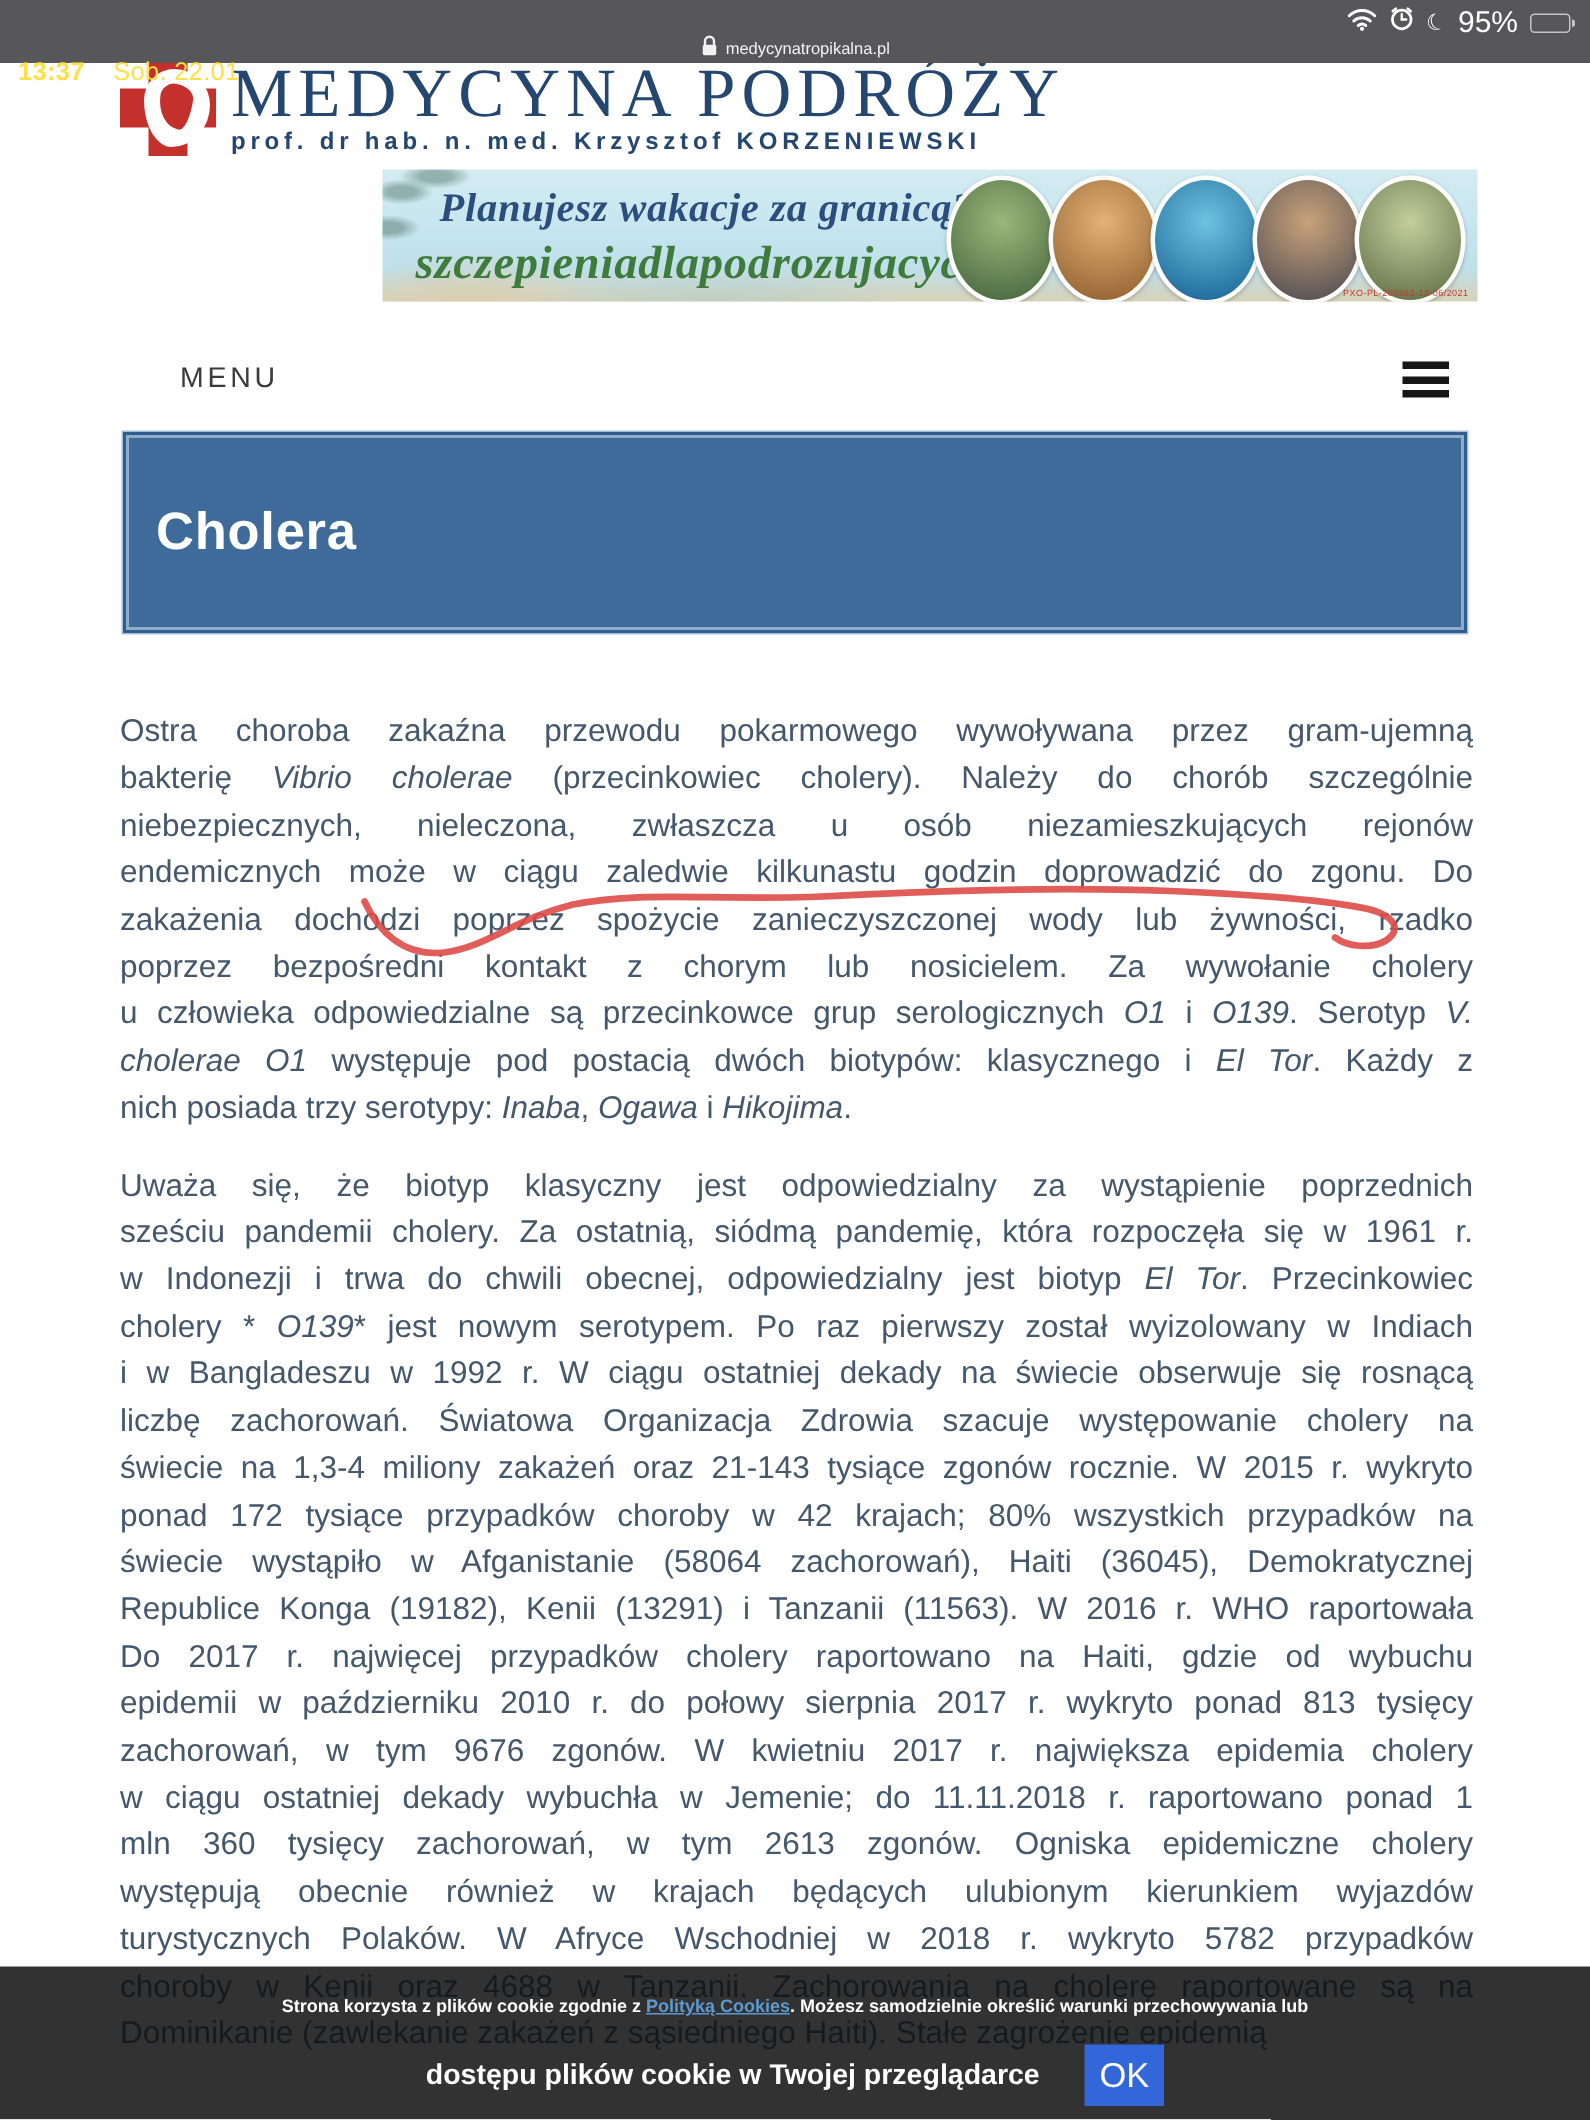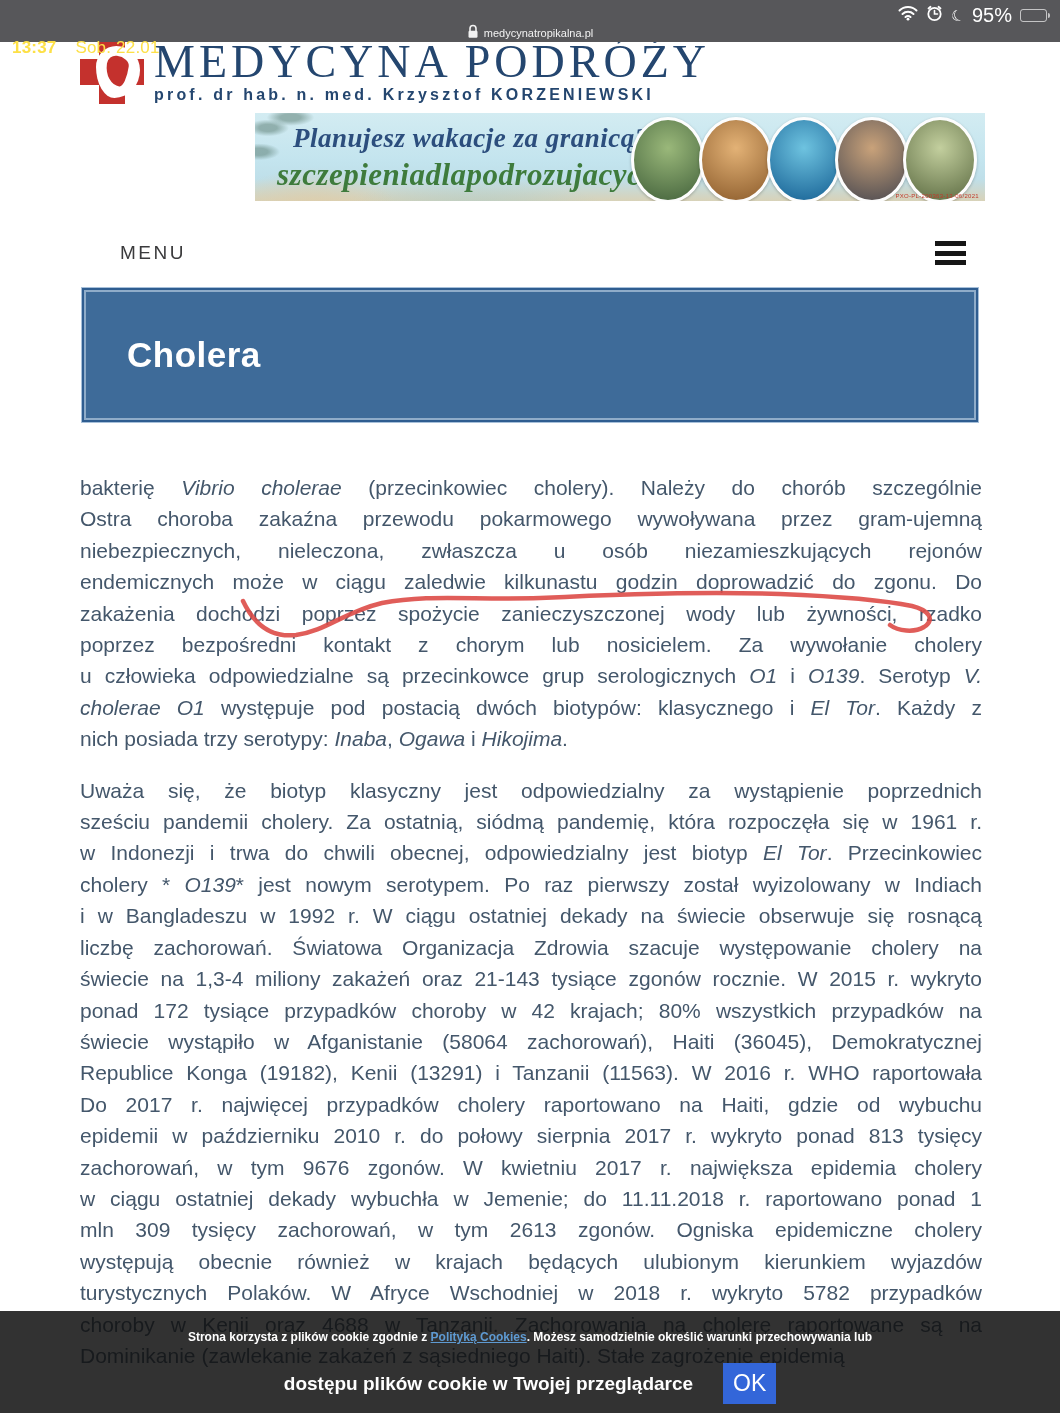--- a/index.html
+++ b/index.html
@@ -112,21 +112,21 @@
   .hamburger .hbar { height:5px; background:#161616; margin-bottom:4.5px; }
 
   
   .title-box {
     position:absolute; left:82px; top:288px; width:896px; height:134px;
     background:#3e6b99; border:2px solid #2f5d90; outline:1px solid #a7c0da;
     box-shadow:inset 0 0 0 2px rgba(210,225,240,.55);
     display:flex; align-items:center;
   }
   .title-box h1 {
-    color:#fff; font-size:35px; font-weight:700; padding-left:43px; letter-spacing:.5px;
+    color:#fff; font-size:35px; font-weight:700; padding-left:20px; letter-spacing:.5px;
   }
 
   
   .article-body { position:absolute; left:80px; top:472px; width:902px; color:#44576b; }
   .para { margin-bottom:20px; }
   .tline {
     font-size:21px; line-height:31.4px; text-align:justify; text-align-last:justify;
     white-space:normal;
   }
   .tline.last { text-align-last:left; }
@@ -228,22 +228,22 @@
       <div class="hbar"></div>
       <div class="hbar"></div>
   </div>
 
   <div class="title-box">
     <h1>Cholera</h1>
   </div>
 
   <div class="article-body">
       <div class="para">
+        <div class="tline"><span>Ostra choroba zakaźna przewodu pokarmowego wywoływana przez gram-ujemną</span></div>
         <div class="tline"><span>bakterię </span><em>Vibrio cholerae</em><span> (przecinkowiec cholery). Należy do chorób szczególnie</span></div>
-        <div class="tline"><span>Ostra choroba zakaźna przewodu pokarmowego wywoływana przez gram-ujemną</span></div>
         <div class="tline"><span>niebezpiecznych, nieleczona, zwłaszcza u osób niezamieszkujących rejonów</span></div>
         <div class="tline"><span>endemicznych może w ciągu zaledwie kilkunastu godzin doprowadzić do zgonu. Do</span></div>
         <div class="tline"><span>zakażenia dochodzi poprzez spożycie zanieczyszczonej wody lub żywności, rzadko</span></div>
         <div class="tline"><span>poprzez bezpośredni kontakt z chorym lub nosicielem. Za wywołanie cholery</span></div>
         <div class="tline"><span>u człowieka odpowiedzialne są przecinkowce grup serologicznych </span><em>O1</em><span> i </span><em>O139</em><span>. Serotyp </span><em>V.</em><span></span></div>
         <div class="tline"><span></span><em>cholerae O1</em><span> występuje pod postacią dwóch biotypów: klasycznego i </span><em>El Tor</em><span>. Każdy z</span></div>
         <div class="tline last"><span>nich posiada trzy serotypy: </span><em>Inaba</em><span>, </span><em>Ogawa</em><span> i </span><em>Hikojima</em><span>.</span></div>
       </div>
       <div class="para">
         <div class="tline"><span>Uważa się, że biotyp klasyczny jest odpowiedzialny za wystąpienie poprzednich</span></div>
@@ -253,21 +253,21 @@
         <div class="tline"><span>i w Bangladeszu w 1992 r. W ciągu ostatniej dekady na świecie obserwuje się rosnącą</span></div>
         <div class="tline"><span>liczbę zachorowań. Światowa Organizacja Zdrowia szacuje występowanie cholery na</span></div>
         <div class="tline"><span>świecie na 1,3-4 miliony zakażeń oraz 21-143 tysiące zgonów rocznie. W 2015 r. wykryto</span></div>
         <div class="tline"><span>ponad 172 tysiące przypadków choroby w 42 krajach; 80% wszystkich przypadków na</span></div>
         <div class="tline"><span>świecie wystąpiło w Afganistanie (58064 zachorowań), Haiti (36045), Demokratycznej</span></div>
         <div class="tline"><span>Republice Konga (19182), Kenii (13291) i Tanzanii (11563). W 2016 r. WHO raportowała</span></div>
         <div class="tline"><span>Do 2017 r. najwięcej przypadków cholery raportowano na Haiti, gdzie od wybuchu</span></div>
         <div class="tline"><span>epidemii w październiku 2010 r. do połowy sierpnia 2017 r. wykryto ponad 813 tysięcy</span></div>
         <div class="tline"><span>zachorowań, w tym 9676 zgonów. W kwietniu 2017 r. największa epidemia cholery</span></div>
         <div class="tline"><span>w ciągu ostatniej dekady wybuchła w Jemenie; do 11.11.2018 r. raportowano ponad 1</span></div>
-        <div class="tline"><span>mln 309 tysięcy zachorowań, w tym 2613 zgonów. Ogniska epidemiczne cholery</span></div>
+        <div class="tline"><span>mln 360 tysięcy zachorowań, w tym 2613 zgonów. Ogniska epidemiczne cholery</span></div>
         <div class="tline"><span>występują obecnie również w krajach będących ulubionym kierunkiem wyjazdów</span></div>
         <div class="tline"><span>turystycznych Polaków. W Afryce Wschodniej w 2018 r. wykryto 5782 przypadków</span></div>
         <div class="tline"><span>choroby w Kenii oraz 4688 w Tanzanii. Zachorowania na cholerę raportowane są na</span></div>
         <div class="tline last"><span>Dominikanie (zawlekanie zakażeń z sąsiedniego Haiti). Stałe zagrożenie epidemią</span></div>
       </div>
     </div>
 
   <svg class="annotation-svg" viewBox="0 0 1060 1413">
     <path id="red-mark" d="M 243 601
       C 252 620, 268 638, 296 635

